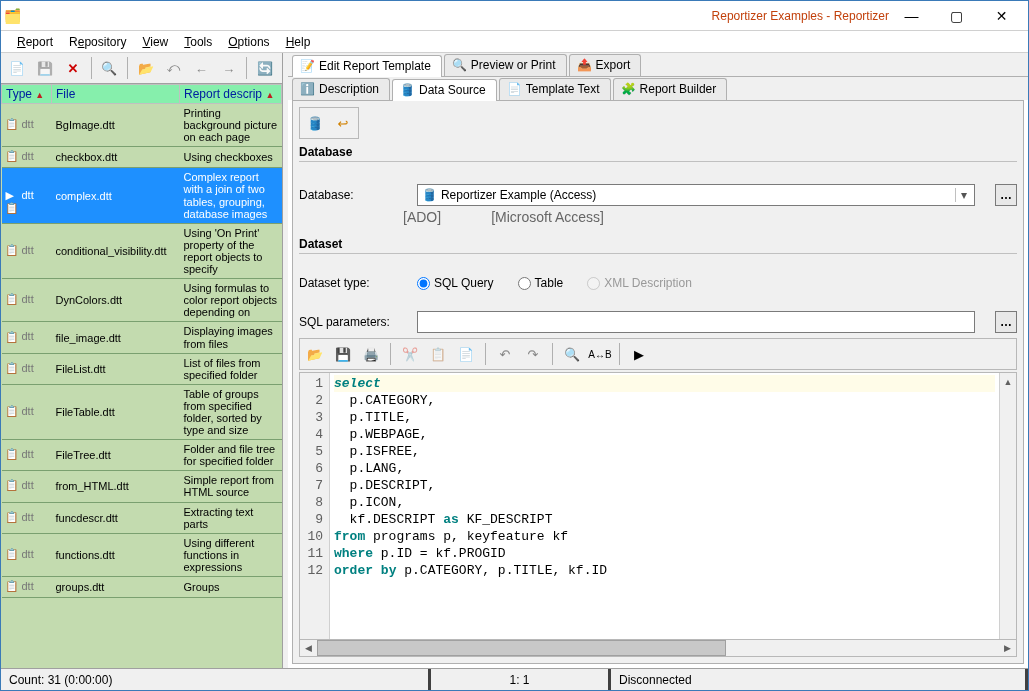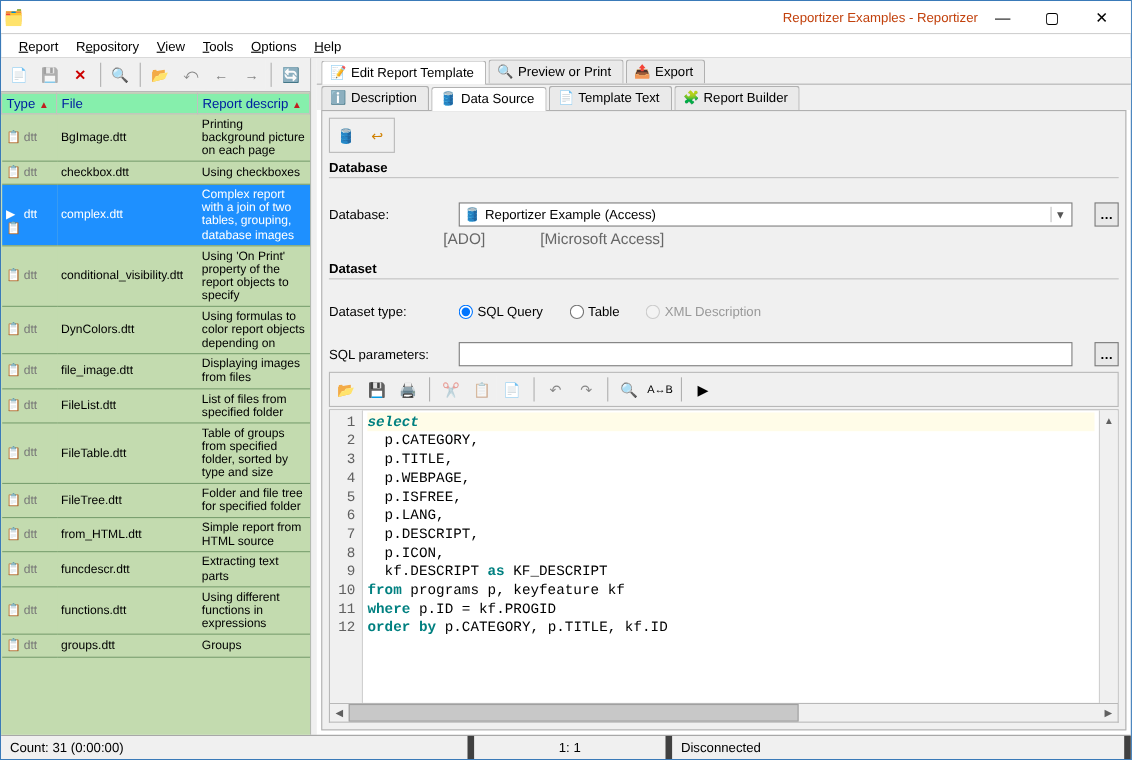--- a/index.html
+++ b/index.html
@@ -70,21 +70,21 @@
 .code .hl { background:#fffce8; display:block;font-style:italic; }
 .code .ln { display:block; }
 .editor-scroll-v { width:17px; background:#f0f0f0; border-left:1px solid #d0d0d0; position:relative; }
 .editor-scroll-v .arrow { height:17px; display:flex; align-items:center; justify-content:center; font-size:9px; color:#606060; }
 .hscroll { height:17px; background:#f0f0f0; border:1px solid #b8b8b8; border-top:none; display:flex; align-items:center; }
 .hscroll .arrow { width:17px; display:flex; align-items:center; justify-content:center; font-size:9px; color:#606060; }
 .hscroll .track { flex:1; position:relative; height:100%; }
 .hscroll .thumb { position:absolute; left:0; top:0; bottom:0; width:60%; background:#c8c8c8; border:1px solid #a0a0a0; }
 
 .statusbar { height:22px; border-top:1px solid #a0a0a0; display:flex; align-items:center; background:#f0f0f0; font-size:12px; }
-.statusbar .cell { padding:0 8px; border-right:6px solid #404040; height:100%; display:flex; align-items:center; }
+.statusbar .cell { padding:0 8px; border-right:3px solid #404040; height:100%; display:flex; align-items:center; }
 .statusbar .cell.wide { flex:1; }
 </style>
 </head>
 <body>
 
 <div class="window">
 
   <div class="titlebar">
     <span class="icon">🗂️</span>
     <span class="title">Reportizer Examples - Reportizer</span>

